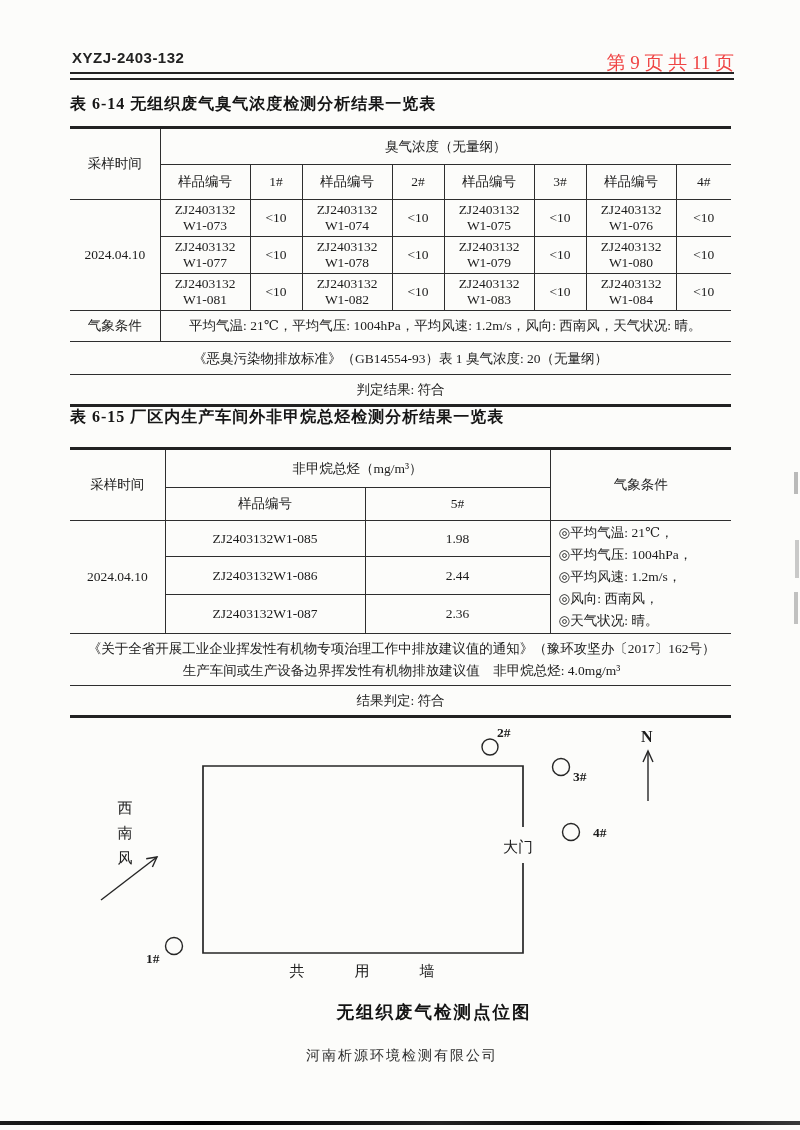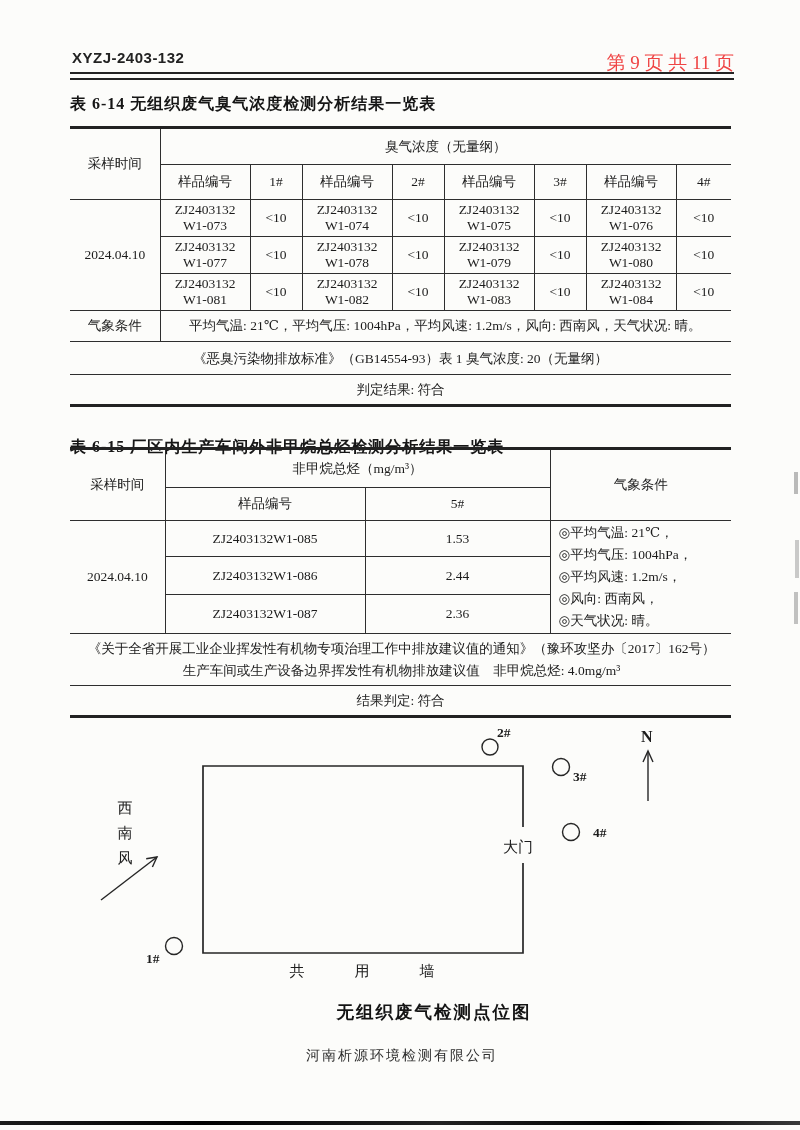--- a/index.html
+++ b/index.html
@@ -9,21 +9,21 @@
     font-family:"Liberation Serif","DejaVu Serif",serif;
     color:#1e1e1e;
   }
   
   .hdr-code { position:absolute; left:72px; top:49px; font-family:"Liberation Sans","DejaVu Sans",sans-serif; font-weight:700; font-size:15px; letter-spacing:.5px; color:#222; }
   .hdr-page { position:absolute; right:66px; top:50px; font-size:19px; color:#ef4444; }
   .hdr-rule { position:absolute; left:70px; top:72px; width:664px; height:4px; border-top:2px solid #242424; border-bottom:2px solid #242424; }
   
   .sec-title { position:absolute; left:70px; width:664px; text-align:left; font-weight:700; font-size:16px; letter-spacing:1px; color:#161616; }
   .t14-title { top:94px; }
-  .t15-title { top:437px; }
+  .t15-title { top:407px; }
   
   table { border-collapse:collapse; table-layout:fixed; font-size:13.5px; color:#1c1c1c; }
   .t14 { position:absolute; left:70px; top:126px; width:661px; border-top:3px solid #222; border-bottom:3px solid #222; }
   .t15 { position:absolute; left:70px; top:447px; width:661px; border-top:3px solid #222; border-bottom:3px solid #222; }
   td { border:1.5px solid #2e2e2e; text-align:center; vertical-align:middle; padding:1px 2px; white-space:pre-line; line-height:16px; }
   td.noL { border-left:none; }
   td.noR { border-right:none; }
   td.wx-text { text-align:center; padding-left:1px; line-height:18px; }
   td.note { text-align:center; line-height:21px; padding:4px 8px; }
   td.note-left { text-align:center; line-height:21.5px; padding:4px 12px 4px 14px; }
@@ -151,21 +151,21 @@
       <td colspan="2">非甲烷总烃（mg/m³）</td>
       <td class="noR" rowspan="2">气象条件</td>
     </tr>
     <tr style="height:33px">
       <td>样品编号</td>
       <td>5#</td>
     </tr>
     <tr style="height:36px">
       <td class="noL" rowspan="3">2024.04.10</td>
       <td>ZJ2403132W1-085</td>
-      <td>1.53</td>
+      <td>1.98</td>
       <td class="noR wx-list" rowspan="3">◎平均气温: 21℃，
 ◎平均气压: 1004hPa，
 ◎平均风速: 1.2m/s，
 ◎风向: 西南风，
 ◎天气状况: 晴。</td>
     </tr>
     <tr style="height:38px">
       <td>ZJ2403132W1-086</td>
       <td>2.44</td>
     </tr>

